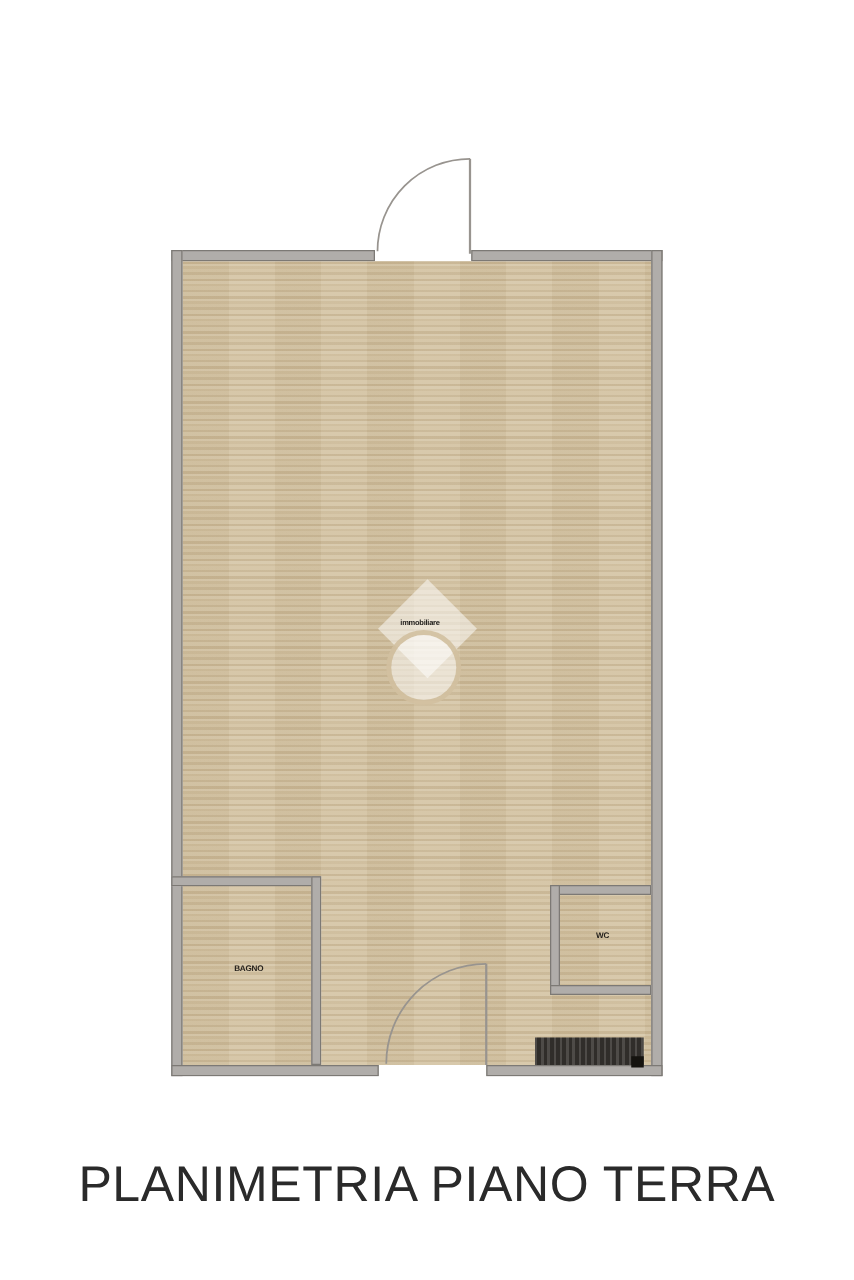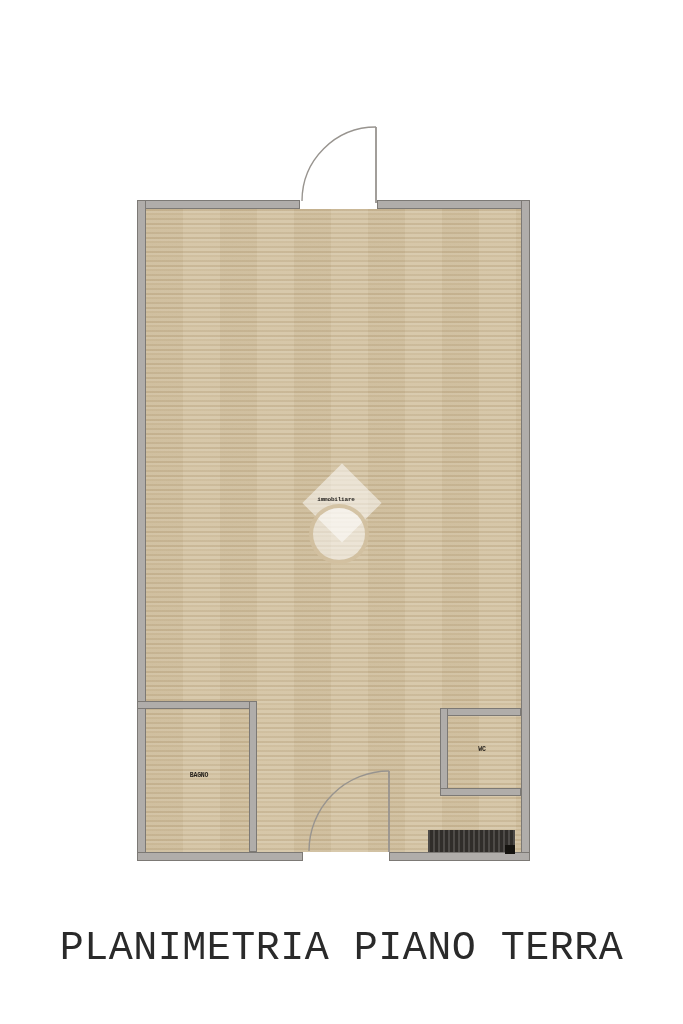--- a/index.html
+++ b/index.html
@@ -1,21 +1,21 @@
 <!DOCTYPE html>
 <html style="--background: #ffffff; --wall-fill: #b0adaa; --wall-outline: #7c7975; --floor-base: #d3c2a1; --door-line: #98948f; --radiator: #3a3733; --caption-text: #2a2a2a; --watermark-white: rgba(255,255,255,0.5);"><head>
 <meta charset="utf-8">
 <style>
   html,body{margin:0;padding:0;background:#ffffff;}
   .canvas{
     position:relative;
     width:683px;height:1024px;
     background:var(--background,#fff);
     overflow:hidden;
-    font-family:Liberation Mono, monospace;
+    font-family:Liberation Sans, sans-serif;
   }
   
   .floor{
     position:absolute;left:146px;top:209px;width:375px;height:643px;
     background-color:var(--floor-base,#d3c2a1);
     background-image:
       repeating-linear-gradient(180deg,
         rgba(133,103,62,.14) 0 2px,
         rgba(255,255,255,.10) 2px 4px,
         rgba(133,103,62,.06) 4px 6px,

